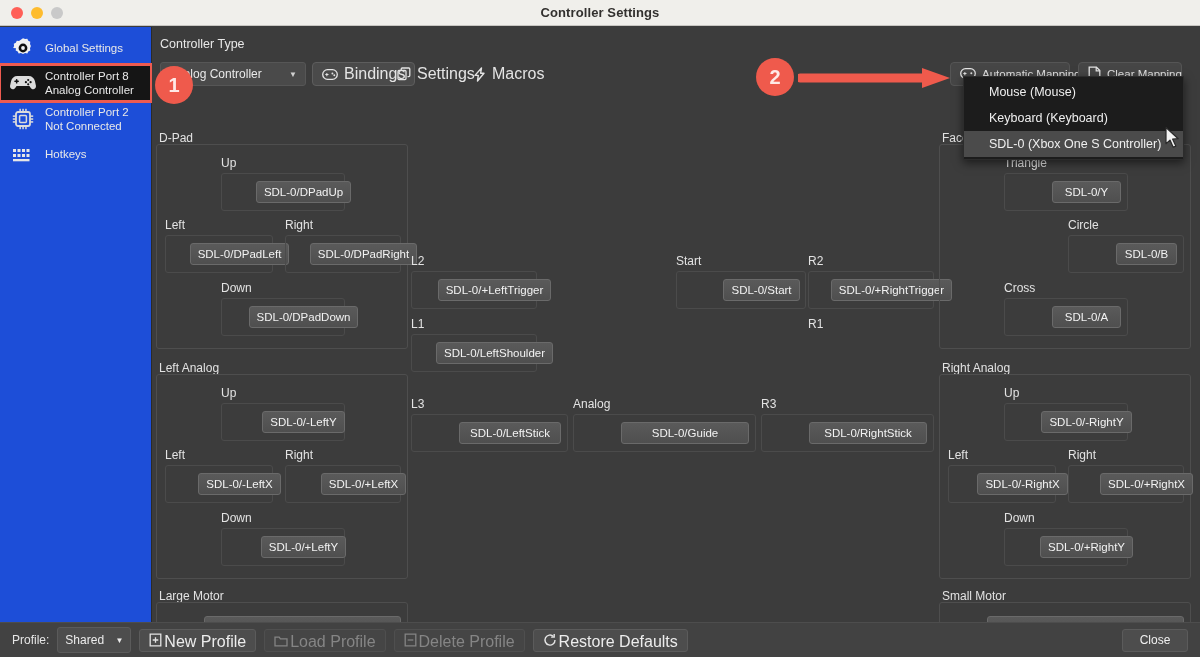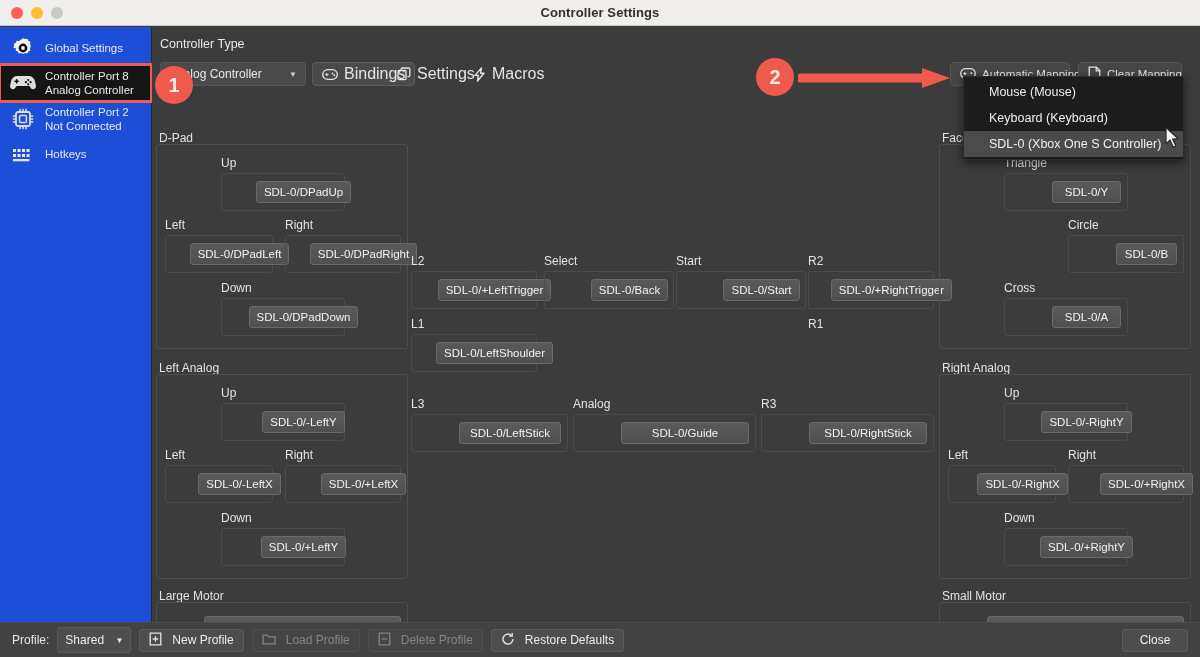--- a/index.html
+++ b/index.html
@@ -148,22 +148,22 @@
     height:22px; min-width:74px;
     background:#4d4d4d; border:1px solid #5b5b5b; border-radius:3px;
     color:#ececec; font-size:12px;
     display:flex; align-items:center; gap:10px; padding:12px 7px;
     cursor:pointer;
   }
   .pcombo .caret { margin-left:auto; font-size:8px; }
   .pbtn {
     height:23px;
     background:#4d4d4d; border:1px solid #5b5b5b; border-radius:3px;
-    color:#ececec; font-size:12px;
-    display:flex; align-items:center; gap:10px; padding:0 9px;
+    color:#ececec; font-size:16px;
+    display:flex; align-items:flex-end; gap:2px; padding:0 9px;
     cursor:pointer; white-space:nowrap;
   }
   .pbtn.disabled { color:#858585; border-color:#4f4f4f; background:#454545; }
   .pbtn.disabled svg { opacity:.45; }
   .close-btn {
     margin-left:auto;
     height:23px; min-width:66px;
     background:#4d4d4d; border:1px solid #5b5b5b; border-radius:3px;
     color:#f0f0f0; font-size:12px;
     display:flex; align-items:center; justify-content:center;
@@ -430,26 +430,20 @@
       </div>
     </div>
 
     <div class="cell" style="left:259px; top:227px; width:126px;">
       <span class="cell-label">L2</span>
       <div class="cell-box">
         <div class="bind-btn">SDL-0/+LeftTrigger</div>
       </div>
     </div>
 
-    <div class="cell" style="left:392px; top:227px; width:130px;">
-      <span class="cell-label">Select</span>
-      <div class="cell-box">
-        <div class="bind-btn">SDL-0/Back</div>
-      </div>
-    </div>
 
     <div class="cell" style="left:524px; top:227px; width:130px;">
       <span class="cell-label">Start</span>
       <div class="cell-box">
         <div class="bind-btn">SDL-0/Start</div>
       </div>
     </div>
 
     <div class="cell" style="left:656px; top:227px; width:126px;">
       <span class="cell-label">R2</span>

